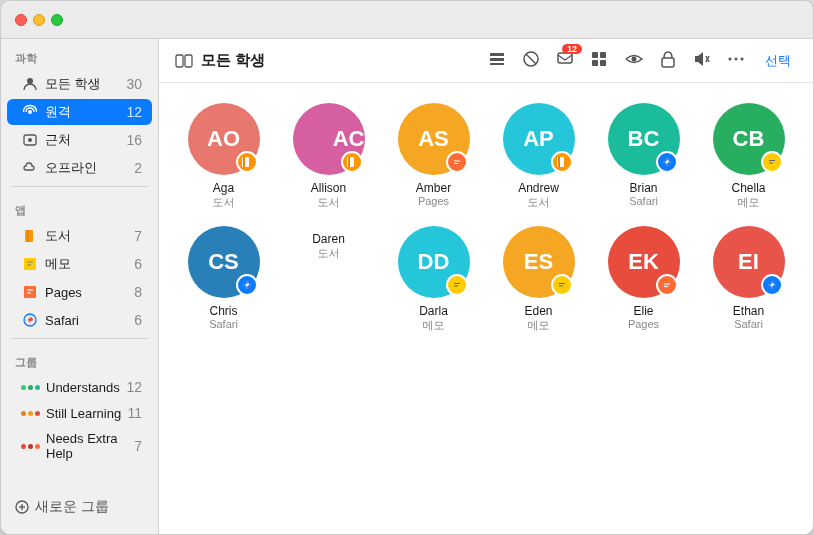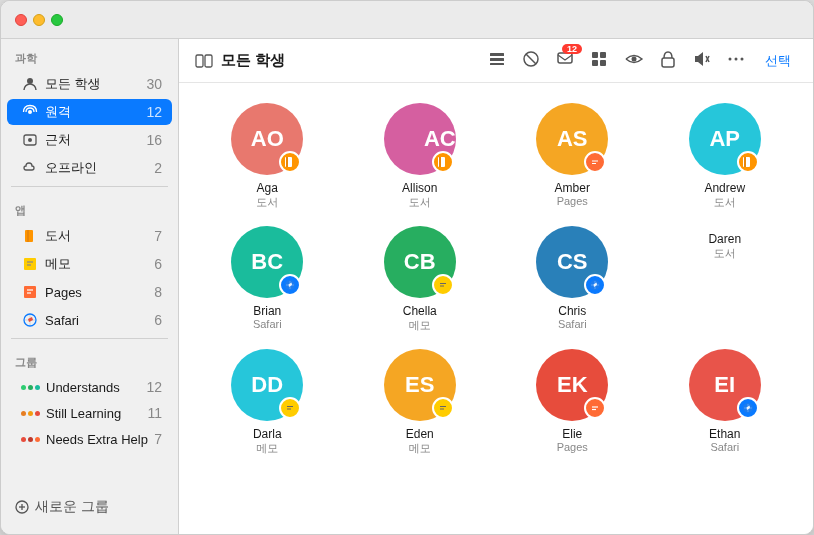--- a/index.html
+++ b/index.html
@@ -42,21 +42,21 @@
     }
     .tl-close { background: #ff5f57; border: 1px solid #e0443e; }
     .tl-min { background: #febc2e; border: 1px solid #d4a017; }
     .tl-max { background: #28c840; border: 1px solid #1aab29; }
     .main-content {
       display: flex;
       flex: 1;
       overflow: hidden;
     }
     .sidebar {
-      width: 178px;
+      width: 158px;
       background: #f0f0f0;
       border-right: 1px solid #d0d0d0;
       display: flex;
       flex-direction: column;
       overflow-y: auto;
       padding-bottom: 10px;
     }
     .sidebar-section-header {
       font-size: 11px;
       font-weight: 600;
@@ -169,21 +169,21 @@
       font-weight: 600;
     }
     .select-btn {
       font-size: 13px;
       color: #0a7aff;
       cursor: pointer;
       padding: 3px 6px;
     }
     .students-grid {
       display: grid;
-      grid-template-columns: repeat(4, 1fr);
+      grid-template-columns: repeat(6, 1fr);
       gap: 16px;
       padding: 20px 20px;
       overflow-y: auto;
       flex: 1;
       align-content: start;
     }
     .student-card {
       display: flex;
       flex-direction: column;
       align-items: center;

